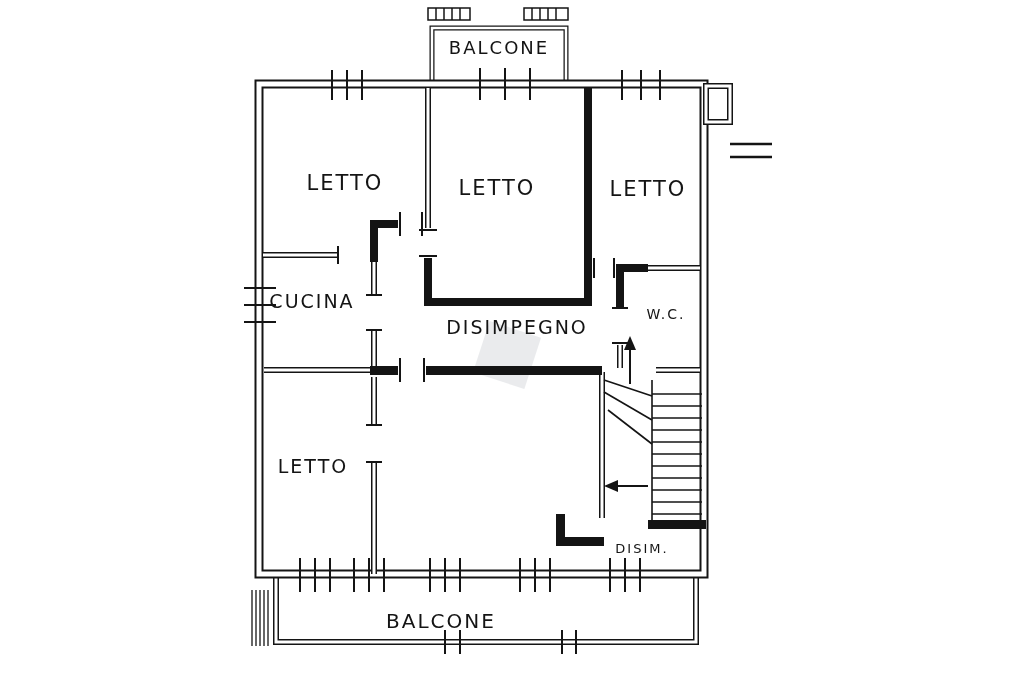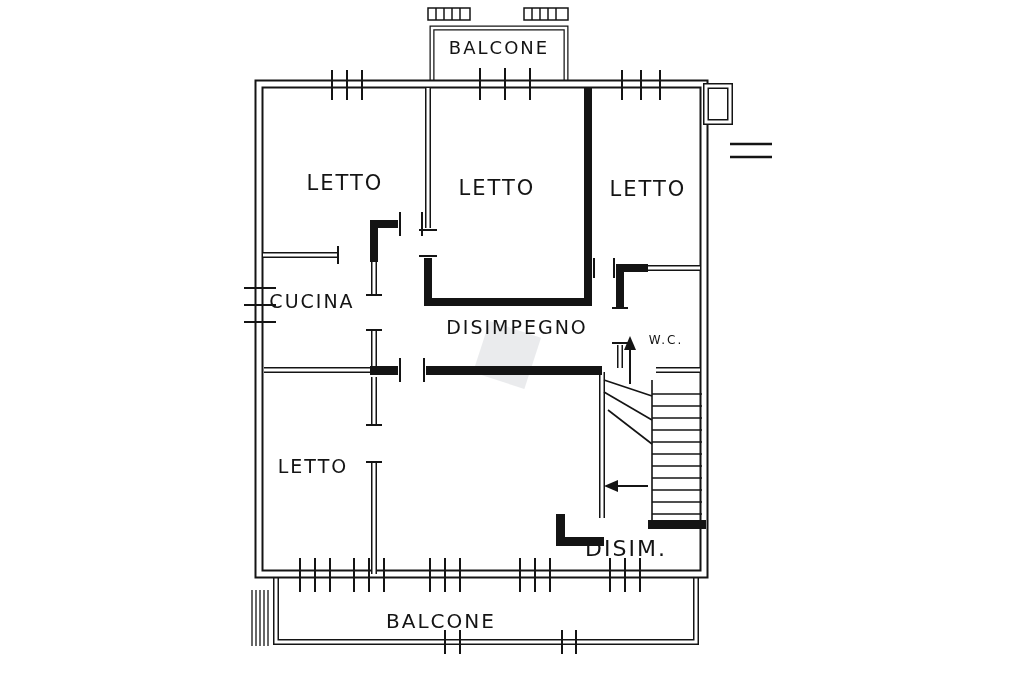--- a/index.html
+++ b/index.html
@@ -208,18 +208,18 @@
       <polygon points="624,350 630,336 636,350" fill="#141414"></polygon>
     </g>
   </svg>
 
   <div class="room-label" style="left:499px;top:47px;font-size:18px">BALCONE</div>
   <div class="room-label" style="left:345px;top:183px;font-size:21px">LETTO</div>
   <div class="room-label" style="left:497px;top:188px;font-size:21px">LETTO</div>
   <div class="room-label" style="left:648px;top:189px;font-size:21px">LETTO</div>
   <div class="room-label" style="left:312px;top:301px;font-size:19px">CUCINA</div>
   <div class="room-label" style="left:517px;top:327px;font-size:19px">DISIMPEGNO</div>
-  <div class="room-label" style="left:666px;top:340px;font-size:12px">W.C.</div>
+  <div class="room-label" style="left:666px;top:314px;font-size:14px">W.C.</div>
   <div class="room-label" style="left:313px;top:466px;font-size:19px">LETTO</div>
-  <div class="room-label" style="left:626px;top:548px;font-size:22px">DISIM.</div>
+  <div class="room-label" style="left:642px;top:548px;font-size:13px">DISIM.</div>
   <div class="room-label" style="left:441px;top:621px;font-size:20px">BALCONE</div>
 
 </div>
 
 </body></html>

